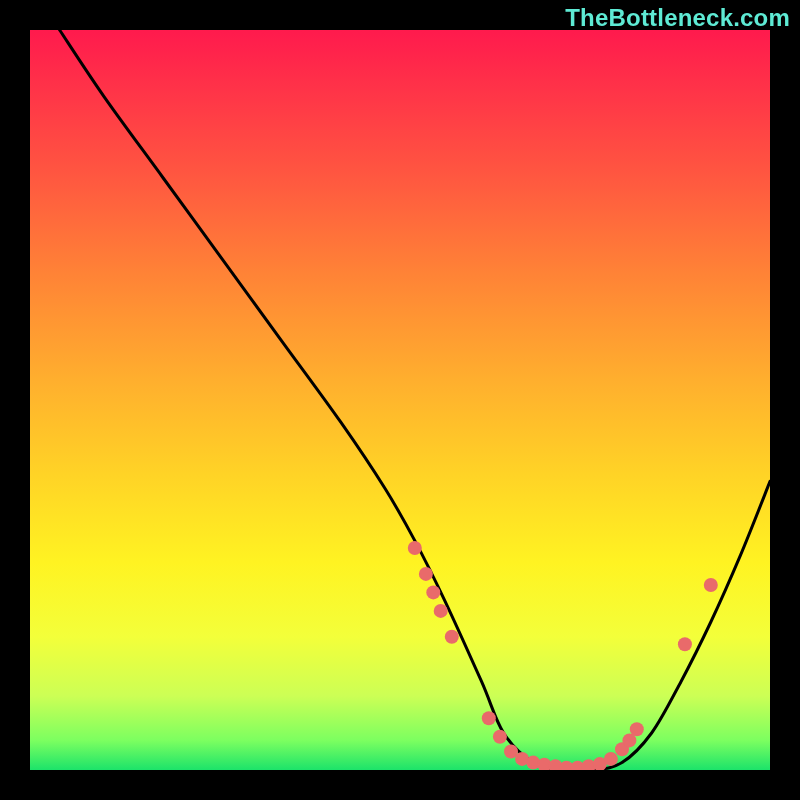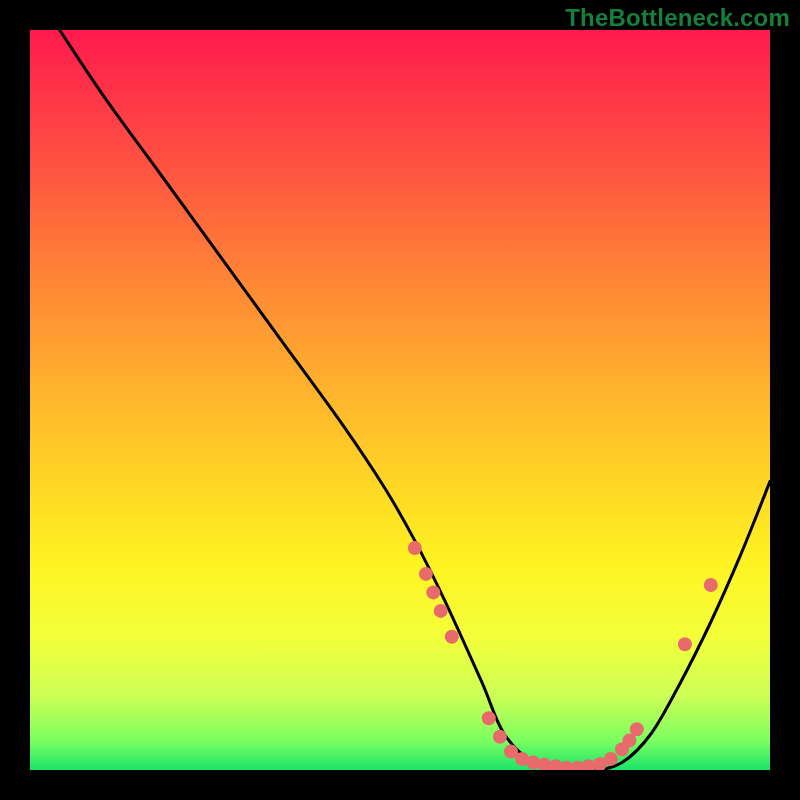--- a/index.html
+++ b/index.html
@@ -14,21 +14,21 @@
   .frame {
     position: relative;
     width: 800px;
     height: 800px;
     background: #000;
   }
   .watermark {
     position: absolute;
     top: 4px;
     right: 10px;
-    color: #15803d;
+    color: #5eead4;
     font-size: 24px;
     font-weight: bold;
     letter-spacing: 0.2px;
     z-index: 10;
   }
   .plot-area {
     position: absolute;
     left: 30px;
     top: 30px;
     width: 740px;

